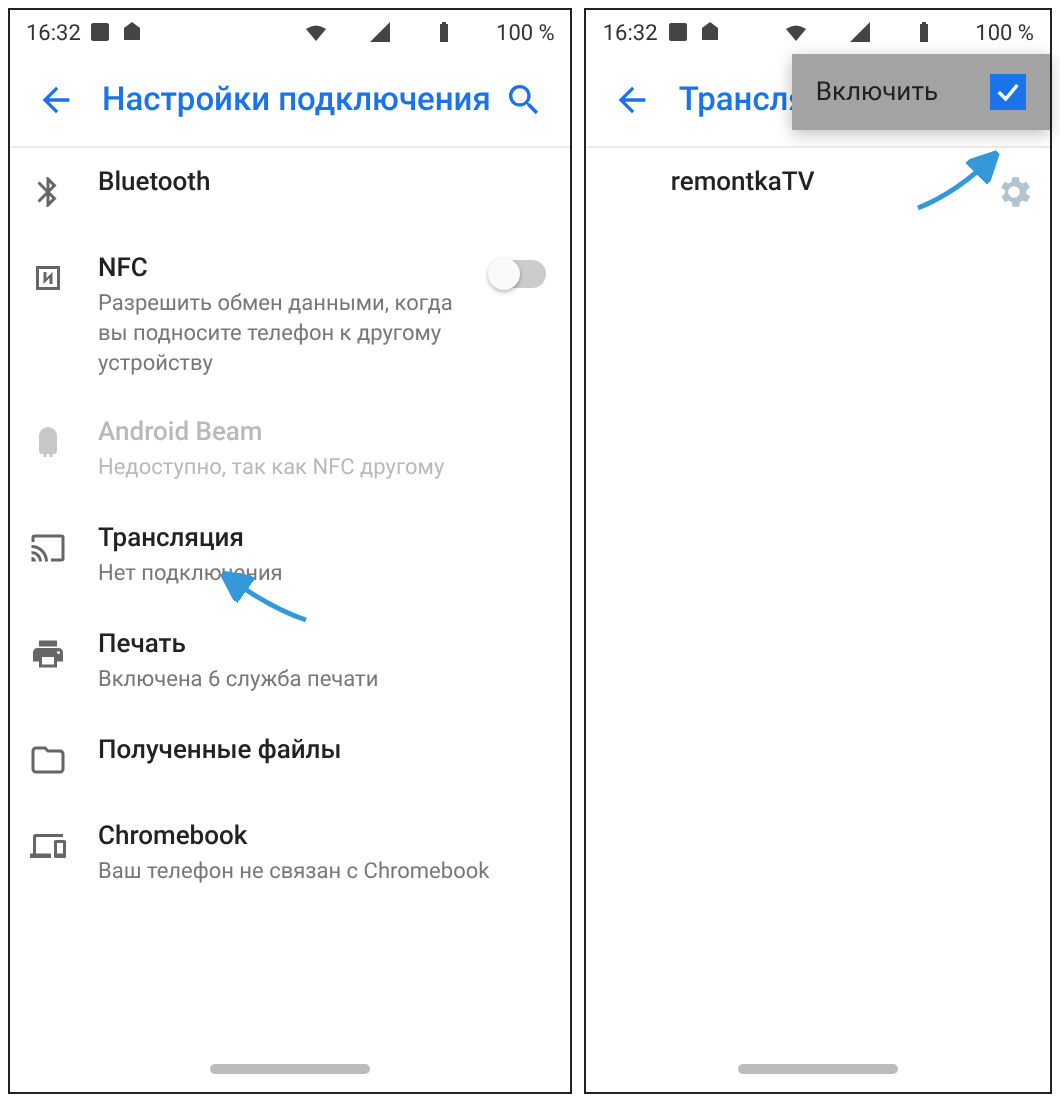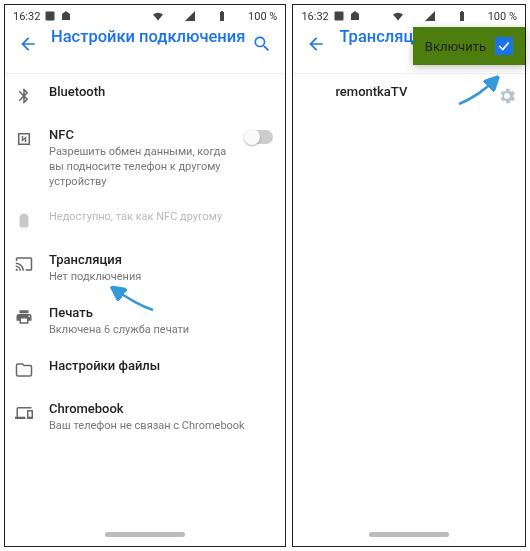--- a/index.html
+++ b/index.html
@@ -29,21 +29,21 @@
     padding: 0 8px;
     font-size: 11px;
     color: #333;
   }
   .status-left { display: flex; align-items: center; gap: 4px; }
   .status-right { margin-left: auto; display: flex; align-items: center; gap: 20px; }
   .status-icon { width: 12px; height: 12px; fill: #444; }
   .app-bar {
     height: 46px;
     display: flex;
-    align-items: flex-start;
+    align-items: center;
     padding: 0 6px;
     position: relative;
   }
   .back-btn, .search-btn, .menu-btn {
     width: 34px; height: 34px;
     display: flex; align-items: center; justify-content: center;
     cursor: pointer;
   }
   .app-title {
     flex: 1;
@@ -92,26 +92,26 @@
     box-shadow: 0 1px 2px rgba(0,0,0,.3);
   }
   .arrow {
     position: absolute;
     pointer-events: none;
   }
   .arrow svg { stroke: #3498db; fill: #3498db; }
   .popup {
     position: absolute;
     top: 0; right: 0;
-    background: #4d7c0f;
+    background: #a3a3a3;
     box-shadow: 0 2px 8px rgba(0,0,0,.25);
     padding: 10px 12px;
     display: flex;
     align-items: center;
-    gap: 9px;
+    gap: 26px;
     z-index: 10;
   }
   .popup-label { font-size: 13px; color: #222; }
   .checkbox {
     width: 18px; height: 18px;
     background: #1a73e8;
     display: flex; align-items: center; justify-content: center;
     cursor: pointer;
   }
   .checkbox svg { width: 14px; height: 14px; stroke: #fff; fill: none; stroke-width: 3; }
@@ -204,20 +204,21 @@
       <div class="toggle"></div>
     </div>
 
     <div class="row disabled">
       <div class="row-icon">
           <svg viewBox="0 0 24 24">
             <path d="M6 8a6 6 0 0112 0v10a2 2 0 01-2 2h-1v2h-2v-2h-2v2H9v-2H8a2 2 0 01-2-2V8zm3-3a1 1 0 110 2 1 1 0 010-2zm6 0a1 1 0 110 2 1 1 0 010-2z"></path>
           </svg>
         </div>
       <div class="row-text">
+        <div class="row-title">Android Beam</div>
         <div class="row-sub">Недоступно, так как NFC другому</div>
       </div>
     </div>
 
     <div class="row" style="position:relative;">
       <div class="row-icon">
           <svg viewBox="0 0 24 24">
             <path d="M21 3H3a2 2 0 00-2 2v3h2V5h18v14h-7v2h7a2 2 0 002-2V5a2 2 0 00-2-2zM1 18v3h3a3 3 0 00-3-3zm0-4v2a5 5 0 015 5h2a7 7 0 00-7-7zm0-4v2a9 9 0 019 9h2c0-6.1-4.9-11-11-11z"></path>
           </svg>
         </div>
@@ -239,21 +240,21 @@
       </div>
     </div>
 
     <div class="row">
       <div class="row-icon">
           <svg viewBox="0 0 24 24">
             <path d="M10 4H4a2 2 0 00-2 2v12a2 2 0 002 2h16a2 2 0 002-2V8a2 2 0 00-2-2h-8l-2-2z" fill="none" stroke="#666" stroke-width="2"></path>
           </svg>
         </div>
       <div class="row-text">
-          <div class="row-title">Настройки файлы</div>
+          <div class="row-title">Полученные файлы</div>
         </div>
     </div>
 
     <div class="row">
       <div class="row-icon">
           <svg viewBox="0 0 24 24">
             <path d="M4 6h18V4H4a2 2 0 00-2 2v11H0v3h14v-3H4V6zm19 2h-6a1 1 0 00-1 1v10a1 1 0 001 1h6a1 1 0 001-1V9a1 1 0 00-1-1zm-1 9h-4v-7h4v7z"></path>
           </svg>
         </div>
       <div class="row-text">

